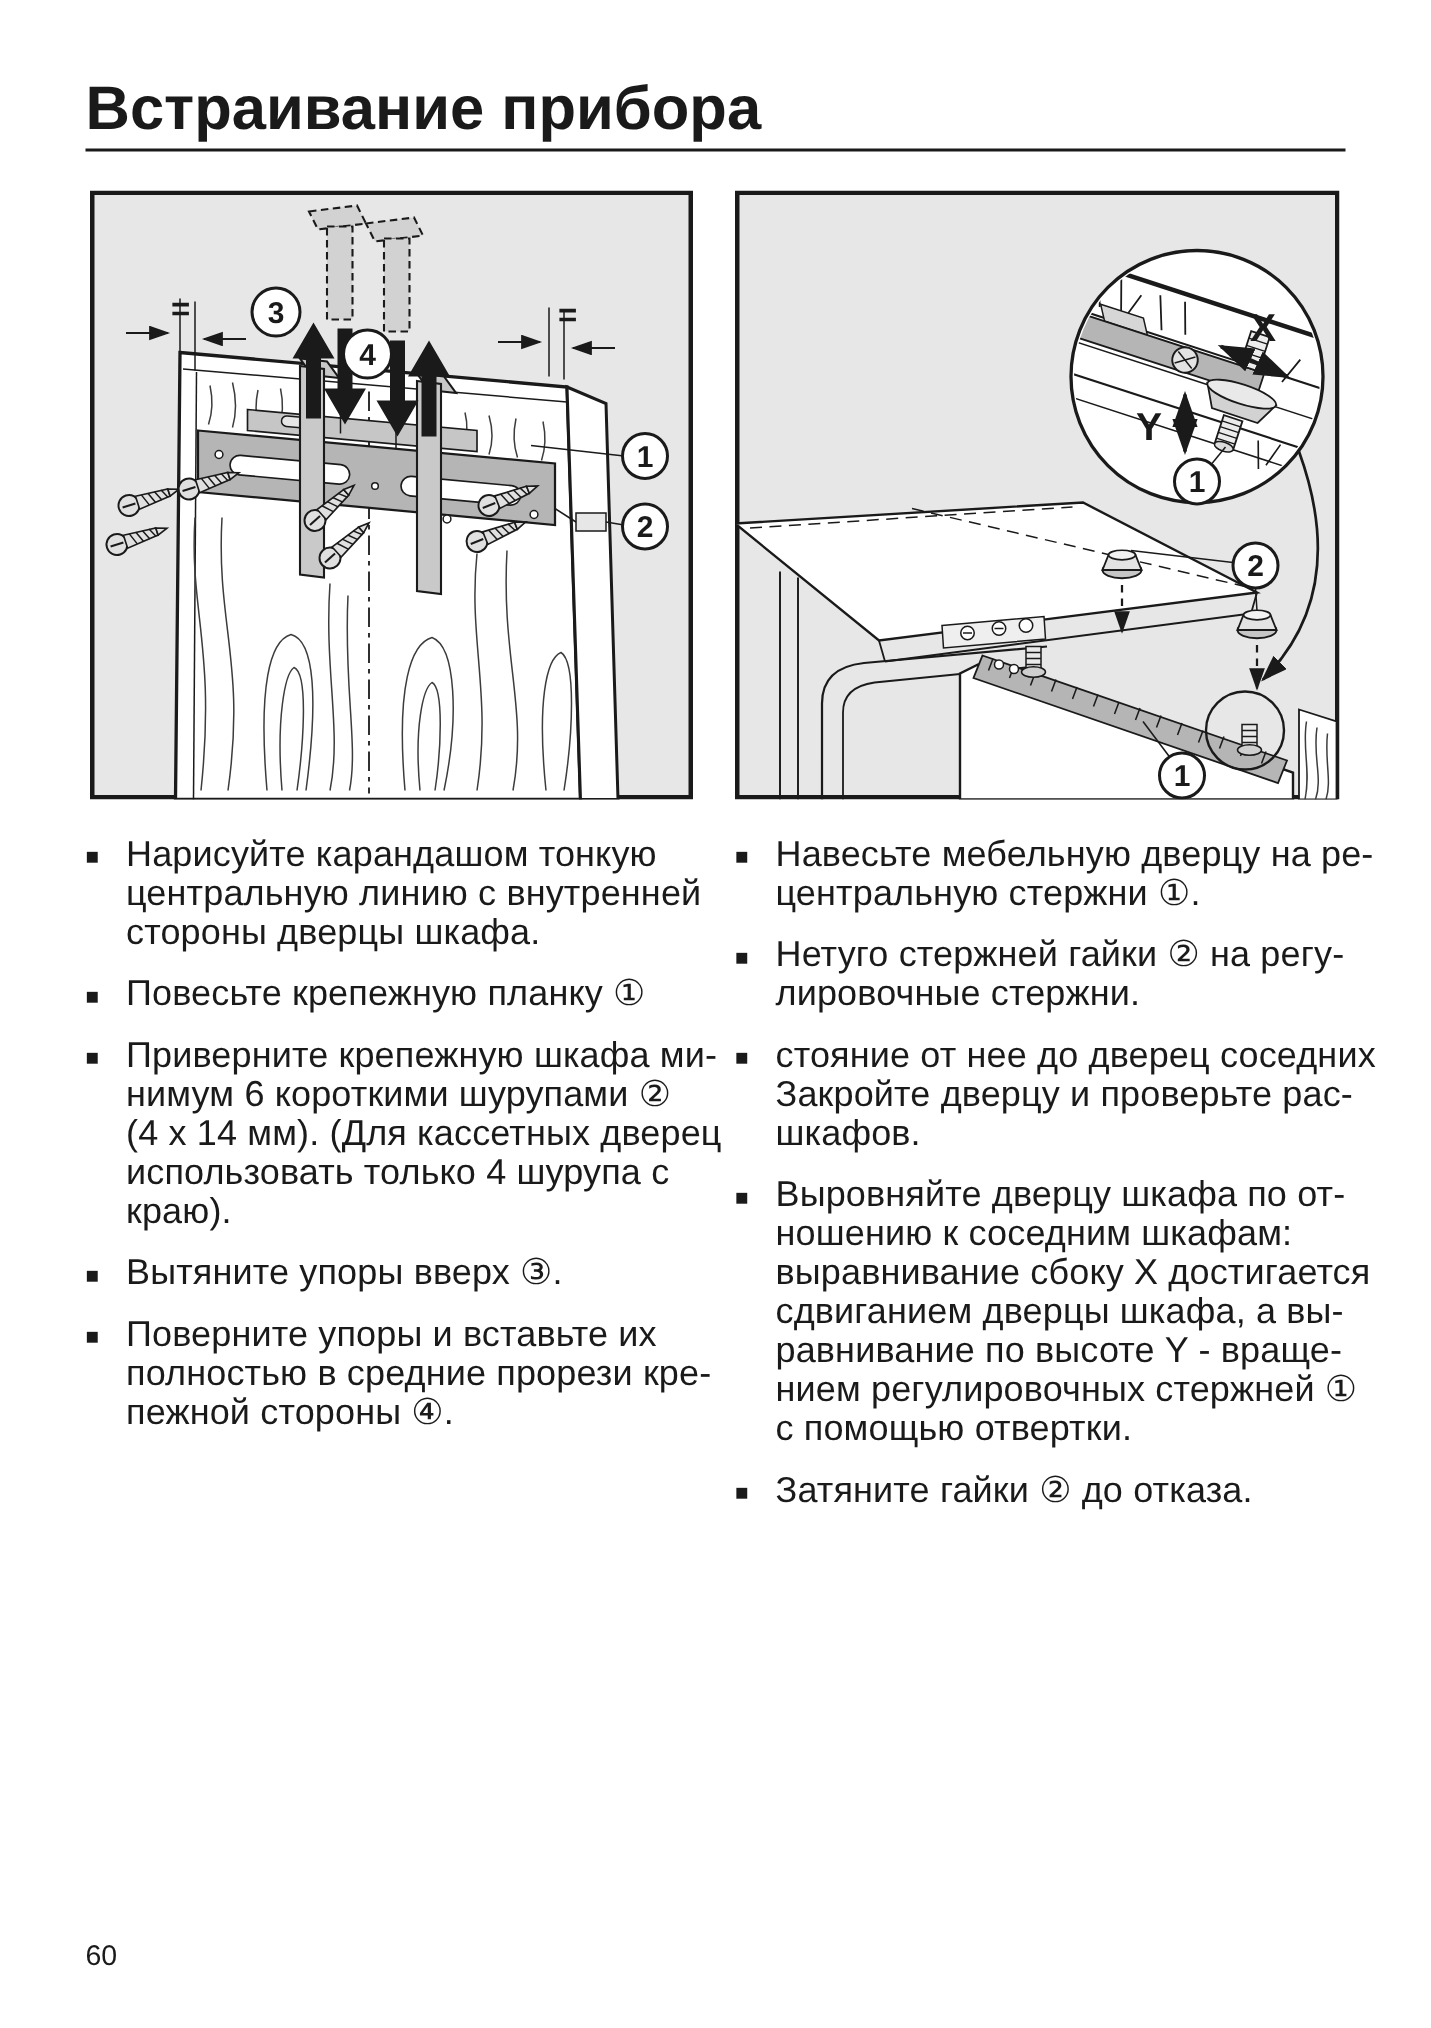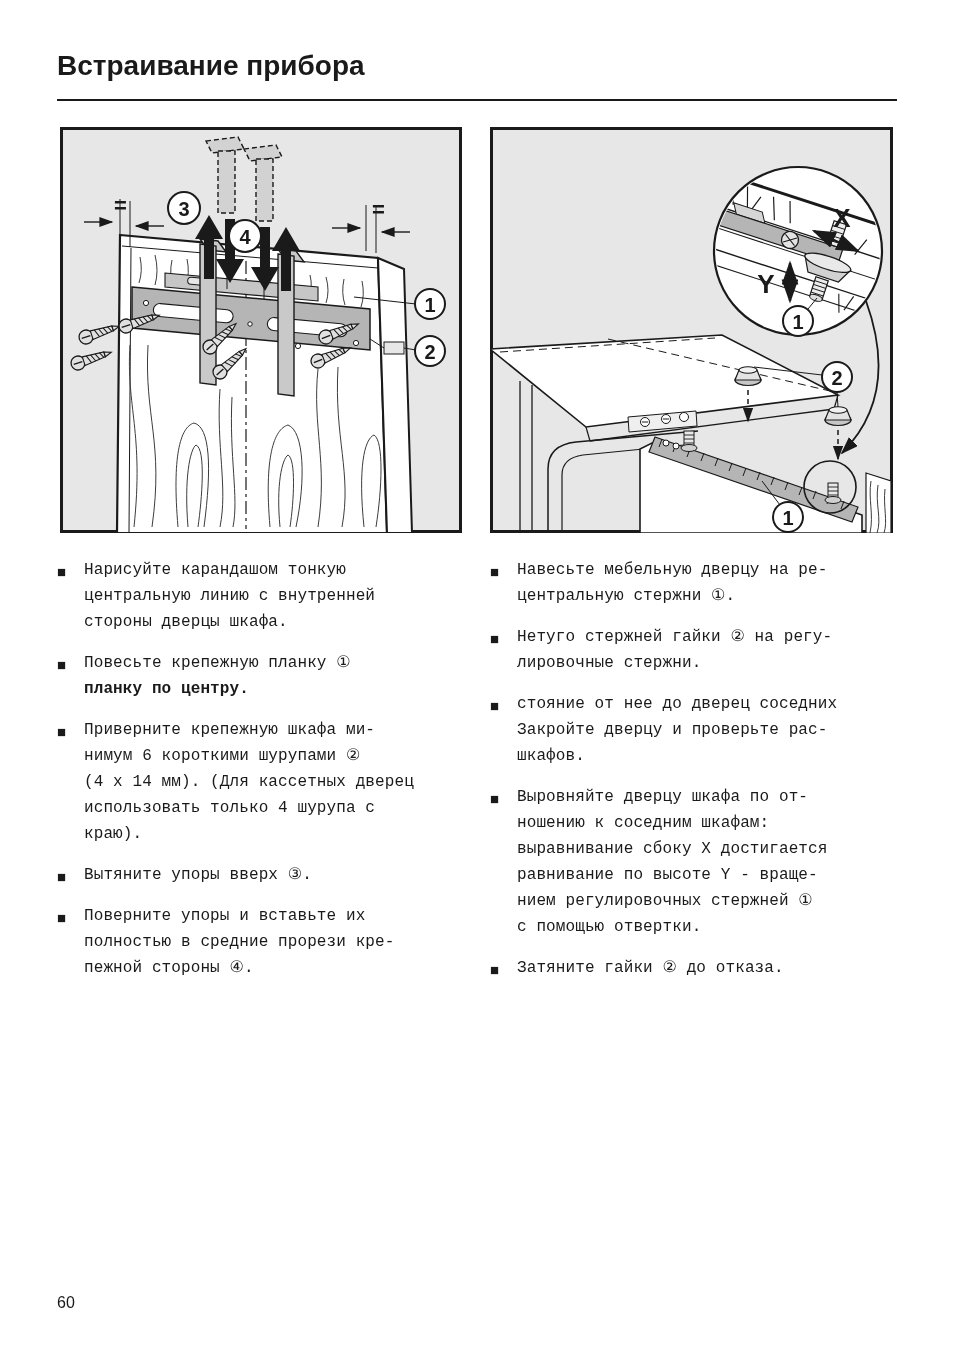--- a/index.html
+++ b/index.html
@@ -1,33 +1,33 @@
 <!DOCTYPE html>
 <html lang="ru"><head>
 <meta charset="utf-8">
 <style>
   html,body{margin:0;padding:0;background:#ffffff;}
   body{width:954px;height:1352px;position:relative;overflow:hidden;
        font-family:"Liberation Sans","DejaVu Sans",sans-serif;color:#1a1a1a;}
   .page{position:absolute;inset:0;background:#fff;}
-  .title{position:absolute;left:57px;top:52px;margin:0;font-size:28px;font-weight:700;line-height:1;}
+  .title{position:absolute;left:57px;top:52px;margin:0;font-size:41px;font-weight:700;line-height:1;}
   .rule{position:absolute;left:57px;top:99px;width:840px;height:2px;background:#1a1a1a;}
   .fig{position:absolute;top:127px;}
   .fig-left{left:60px;}
   .fig-right{left:490px;}
   .fig svg{display:block;}
   .col{position:absolute;top:557px;width:430px;}
   .col-left{left:57px;}
   .col-right{left:490px;}
   .item{position:relative;padding-left:27px;margin:0 0 15px 0;}
   .bm{position:absolute;left:0;top:2px;font-size:15px;line-height:26px;}
-  .ln{display:block;white-space:nowrap;font-size:16px;line-height:26px;letter-spacing:0.1px;font-family:Liberation Mono, monospace;}
+  .ln{display:block;white-space:nowrap;font-size:24px;line-height:26px;letter-spacing:0.1px;}
   .ln.b{font-weight:700;}
   .ln.ind{padding-left:17px;}
-  .pageno{position:absolute;left:57px;top:1294px;font-size:16px;}
+  .pageno{position:absolute;left:57px;top:1294px;font-size:19px;}
   .ct{font:700 20px "Liberation Sans","DejaVu Sans",sans-serif;fill:#1a1a1a;text-anchor:middle;dominant-baseline:central;}
   .lbl{font:700 26px "Liberation Sans","DejaVu Sans",sans-serif;fill:#1a1a1a;text-anchor:middle;}
   .eq{font:700 22px "Liberation Sans","DejaVu Sans",sans-serif;fill:#1a1a1a;}
 </style>
 </head>
 <body>
 
 <div class="page">
 
   <h1 class="title">Встраивание прибора</h1>
@@ -319,21 +319,20 @@
   <div class="col col-left">
     <div class="item">
       <span class="bm">■</span>
       <span class="ln">Нарисуйте карандашом тонкую</span>
       <span class="ln">центральную линию с внутренней</span>
       <span class="ln">стороны дверцы шкафа.</span>
     </div>
     <div class="item">
       <span class="bm">■</span>
       <span class="ln">Повесьте крепежную планку ①</span>
-      <span class="ln b">планку по центру.</span>
     </div>
     <div class="item">
       <span class="bm">■</span>
       <span class="ln">Приверните крепежную шкафа ми-</span>
       <span class="ln">нимум 6 короткими шурупами ②</span>
       <span class="ln">(4 x 14 мм). (Для кассетных дверец</span>
       <span class="ln">использовать только 4 шурупа с</span>
       <span class="ln">краю).</span>
     </div>
     <div class="item">
@@ -363,20 +362,21 @@
       <span class="bm">■</span>
       <span class="ln">стояние от нее до дверец соседних</span>
       <span class="ln">Закройте дверцу и проверьте рас-</span>
       <span class="ln">шкафов.</span>
     </div>
     <div class="item">
       <span class="bm">■</span>
       <span class="ln">Выровняйте дверцу шкафа по от-</span>
       <span class="ln">ношению к соседним шкафам:</span>
       <span class="ln">выравнивание сбоку X достигается</span>
+      <span class="ln">сдвиганием дверцы шкафа, а вы-</span>
       <span class="ln">равнивание по высоте Y - враще-</span>
       <span class="ln">нием регулировочных стержней ①</span>
       <span class="ln">с помощью отвертки.</span>
     </div>
     <div class="item">
       <span class="bm">■</span>
       <span class="ln">Затяните гайки ② до отказа.</span>
     </div>
   </div>
 

